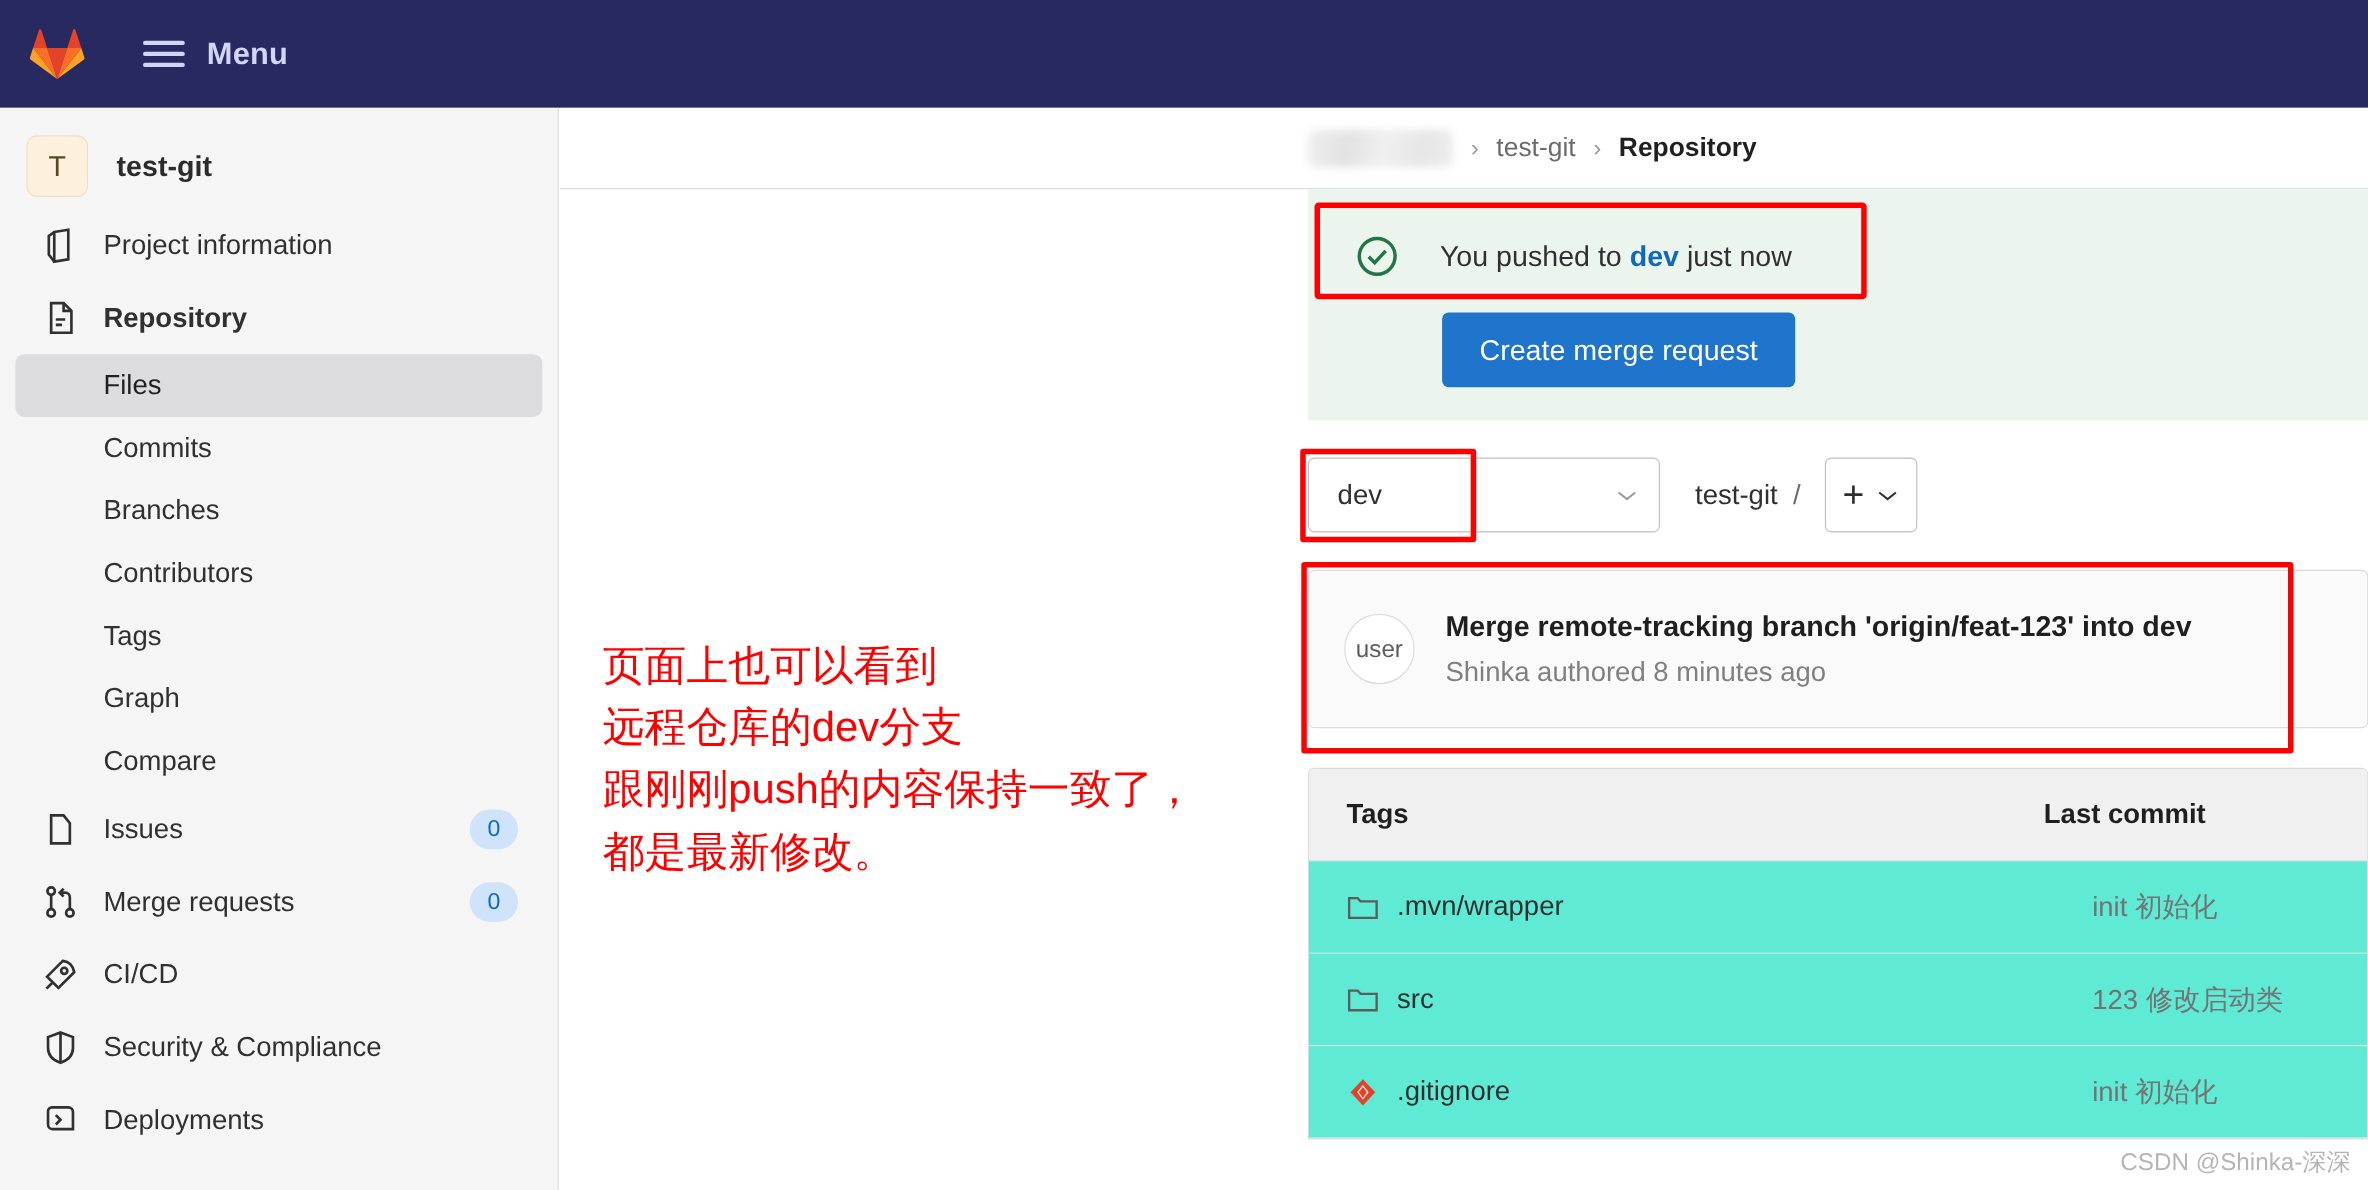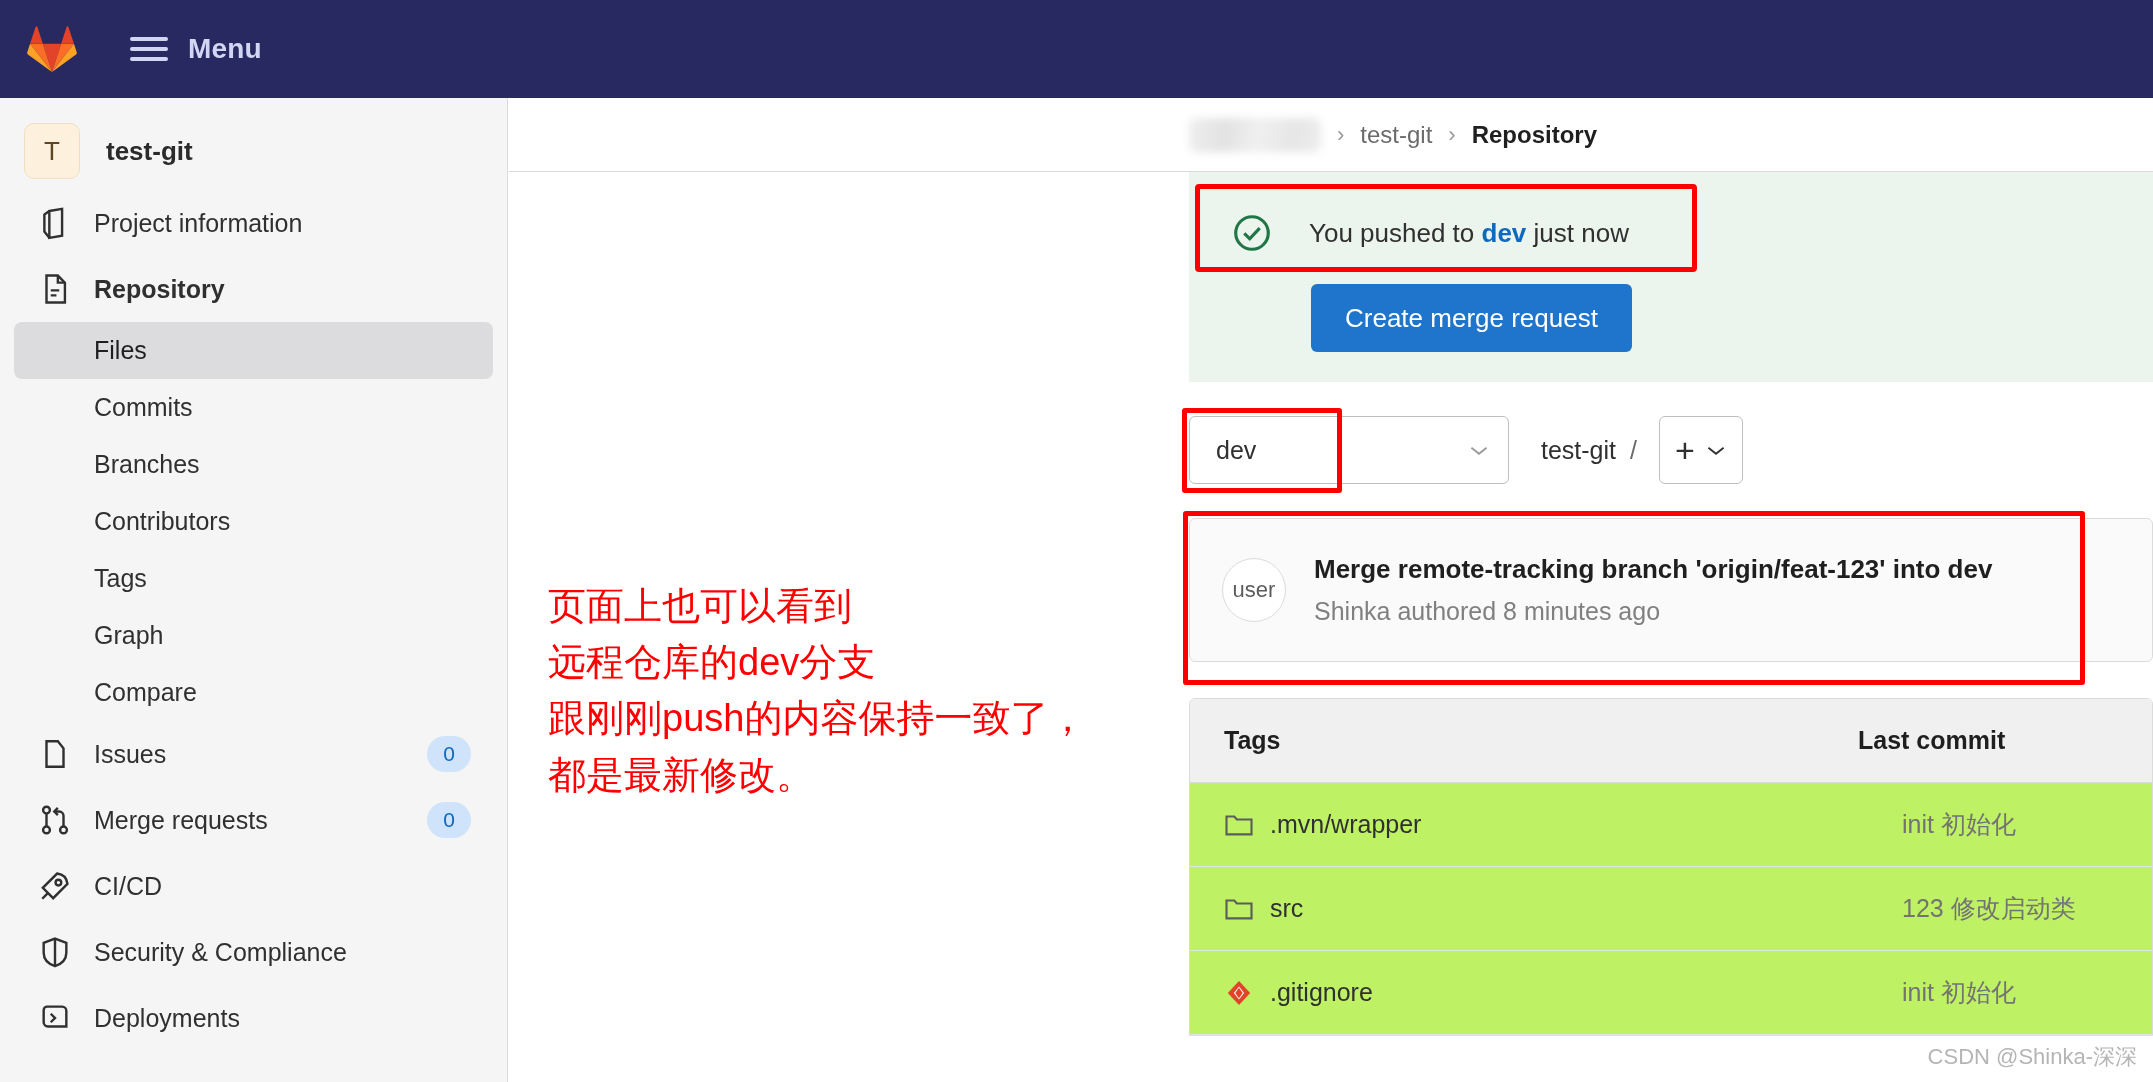--- a/index.html
+++ b/index.html
@@ -179,21 +179,21 @@
     overflow: hidden;
   }
   .ft-head {
     display: flex; height: 84px; align-items: center;
     background: #f0f0f0; border-bottom: 1px solid #dbdbdb;
   }
   .ft-head .c1 { width: 668px; padding-left: 34px; font-size: 25px; font-weight: bold; color: #1f1f1f; }
   .ft-head .c2 { font-size: 25px; font-weight: bold; color: #1f1f1f; }
   .ft-row {
     display: flex; height: 84px; align-items: center;
-    border-bottom: 1px solid #e4e4e4; background: #bef264;
+    border-bottom: 1px solid #e4e4e4; background: #5eead4;
   }
   .ft-row .c1 { width: 668px; padding-left: 34px; display: flex; align-items: center; }
   .ft-row .c1 .nm { margin-left: 16px; font-size: 25px; color: #303030; }
   .ft-row .c2 { font-size: 25px; color: #737373; margin-left: 44px; }
 
   .note {
     position: absolute; left: 548px; top: 578px;
     color: #fe0000; font-size: 38px; line-height: 1.48;
     white-space: pre-line; font-weight: 500;
   }

